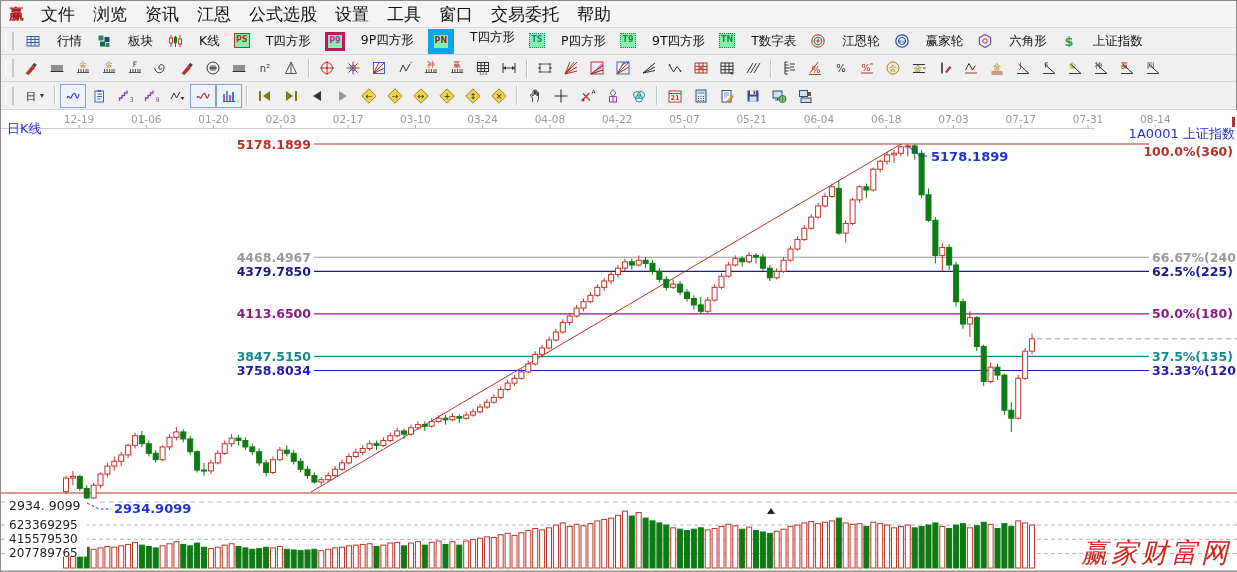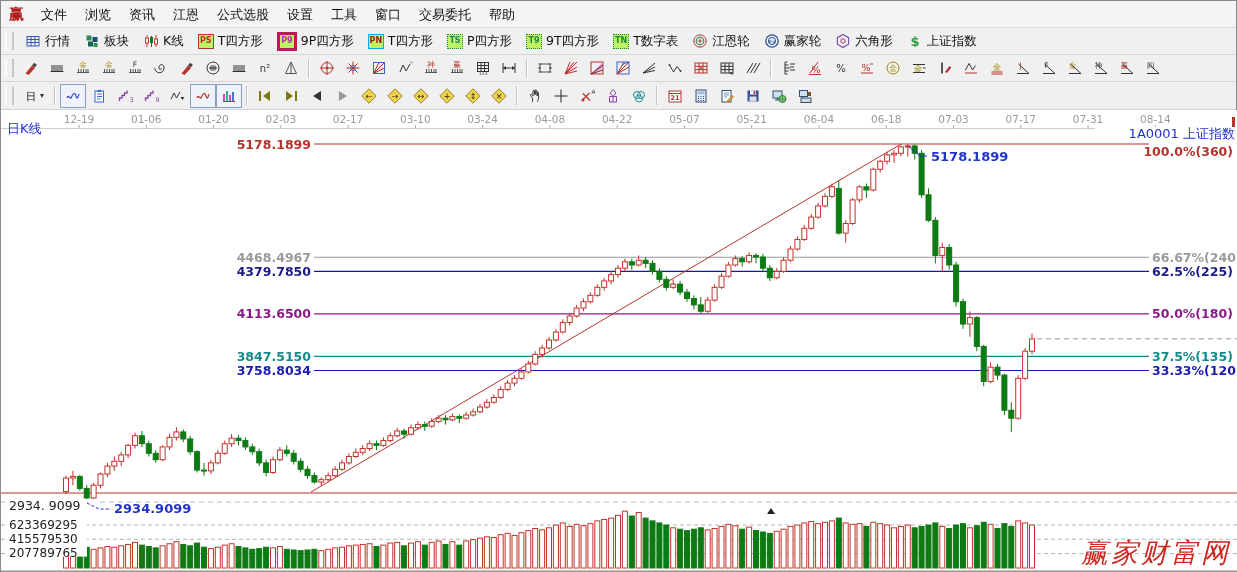--- a/index.html
+++ b/index.html
@@ -1,27 +1,27 @@
 <!DOCTYPE html>
 <html><head>
 <meta charset="utf-8">
 <style>
   html,body{margin:0;padding:0;background:#e8e8e8;}
   body{width:1237px;height:572px;overflow:hidden;font-family:"DejaVu Sans","Liberation Sans",sans-serif;-webkit-font-smoothing:antialiased;}
   #app{width:1235px;height:570px;border:1px solid #8a8a8a;background:#f0f0f0;position:relative;}
   .menubar{display:flex;align-items:center;height:26px;background:#f4f4f4;border-bottom:1px solid #d9d9d9;padding:0 6px;}
   .logo{color:#b01c1c;font-weight:bold;font-size:15px;margin:0 8px 0 2px;}
-  .mi{font-size:13px;color:#111;padding:3px 9px;cursor:default;}
+  .mi{font-size:17px;color:#111;padding:3px 9px;cursor:default;}
   .bar{display:flex;align-items:center;height:26px;background:#f0f0f0;border-bottom:1px solid #d4d4d4;padding:0 2px;}
   .grip{width:5px;height:18px;border-left:2px solid #fff;border-right:2px solid #c6c6c6;margin:0 4px 0 2px;}
-  .tbtn{display:flex;align-items:center;gap:4px;padding:2px 6px;font-size:12.5px;color:#111;border:1px solid transparent;cursor:default;}
+  .tbtn{display:flex;gap:16px;padding:2px 6px;font-size:12.5px;color:#111;border:1px solid transparent;cursor:default;}
   .ibtn{width:24px;height:22px;display:flex;align-items:center;justify-content:center;border:1px solid transparent;cursor:default;}
   .ibtn.framed{border:1px solid #8aa0c0;background:#eef3fb;}
   .sep{width:1px;height:19px;background:#c2c2c2;border-right:1px solid #fff;margin:0 4px;}
-  .badge{width:14px;height:13px;font-size:8px;font-weight:bold;display:flex;align-items:center;justify-content:center;background:#bef264;line-height:1;}
+  .badge{width:14px;height:13px;font-size:8px;font-weight:bold;display:flex;align-items:center;justify-content:center;background:#86efac;line-height:1;}
   svg text{font-family:"DejaVu Sans","Liberation Sans",sans-serif;}
   #chart{position:relative;width:1237px;height:467px;background:#fff;}
 </style>
 </head>
 <body>
 
 <div id="app">
   <div class="menubar">
     <span class="logo">赢</span>
     <span id="menu-items"><span class="mi">文件</span><span class="mi">浏览</span><span class="mi">资讯</span><span class="mi">江恩</span><span class="mi">公式选股</span><span class="mi">设置</span><span class="mi">工具</span><span class="mi">窗口</span><span class="mi">交易委托</span><span class="mi">帮助</span></span>
@@ -63,21 +63,21 @@
       </span>
       <span class="tbtn">
         <span class="badge" style="color:#b5332a;border:1px solid #b5332a">PS</span>
         <span>T四方形</span>
       </span>
       <span class="tbtn">
         <span class="badge" style="color:#b030b0;border:3px solid #be185d">P9</span>
         <span>9P四方形</span>
       </span>
       <span class="tbtn">
-        <span class="badge" style="color:#952020;border:1px solid #0ea5e9">PN</span>
+        <span class="badge" style="color:#952020;border:6px solid #0ea5e9">PN</span>
         <span>T四方形</span>
       </span>
       <span class="tbtn">
         <span class="badge" style="color:#1d8a74;border:1px dotted #1d8a74">TS</span>
         <span>P四方形</span>
       </span>
       <span class="tbtn">
         <span class="badge" style="color:#1d8a3a;border:1px dotted #1d8a3a">T9</span>
         <span>9T四方形</span>
       </span>

